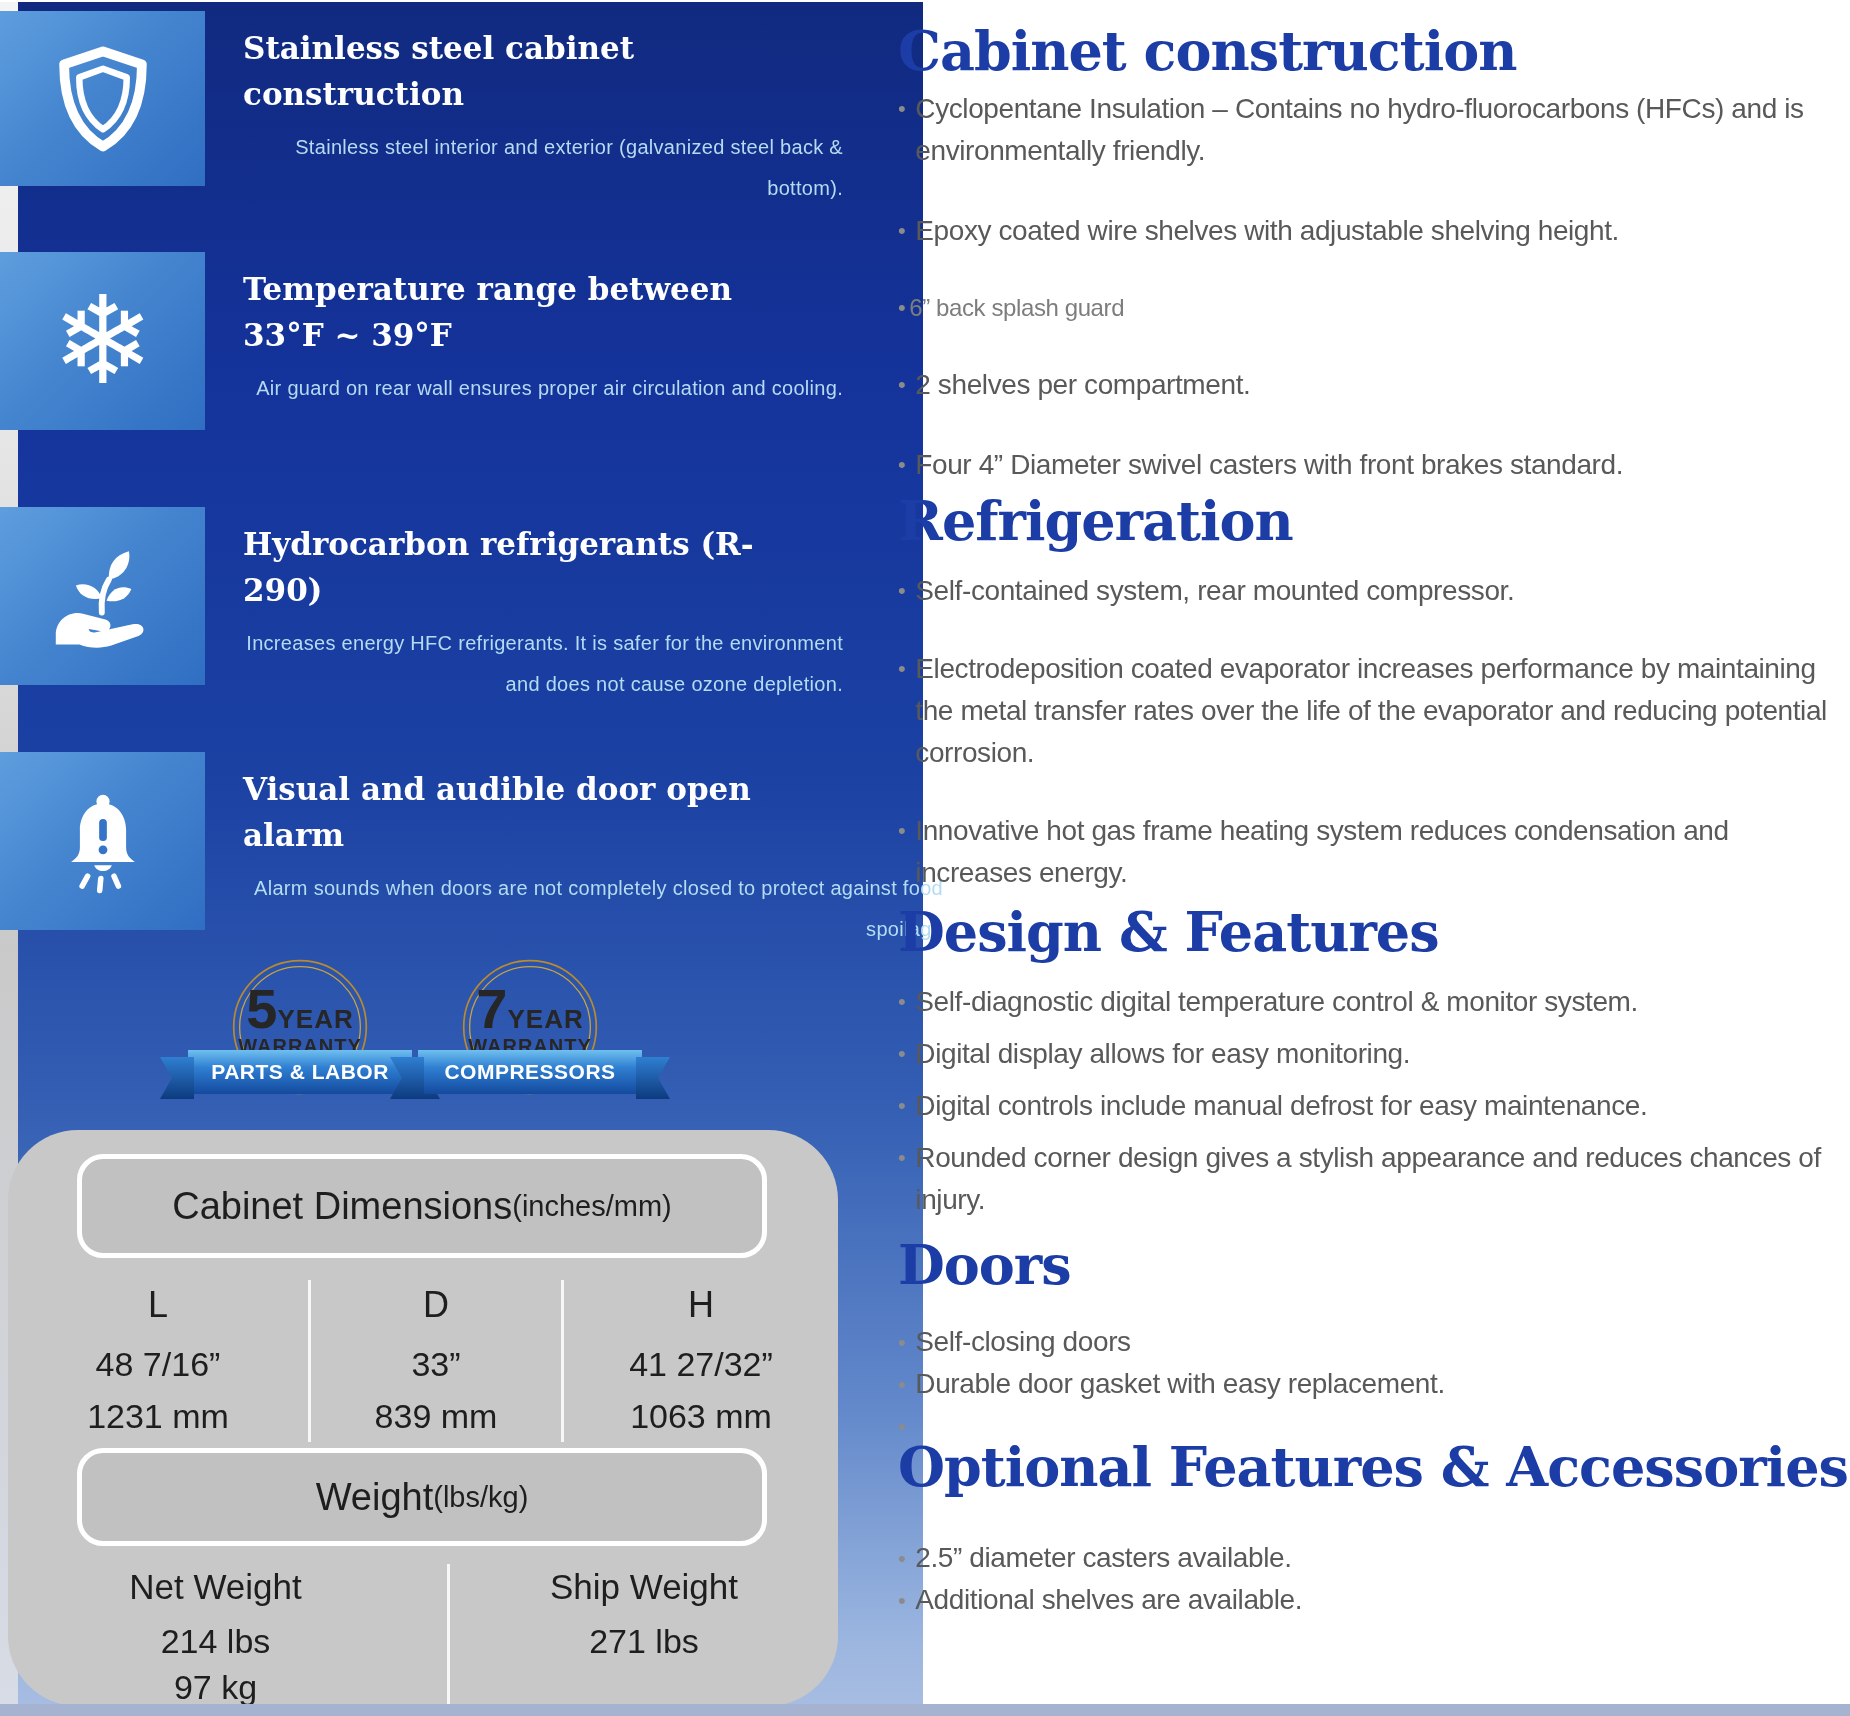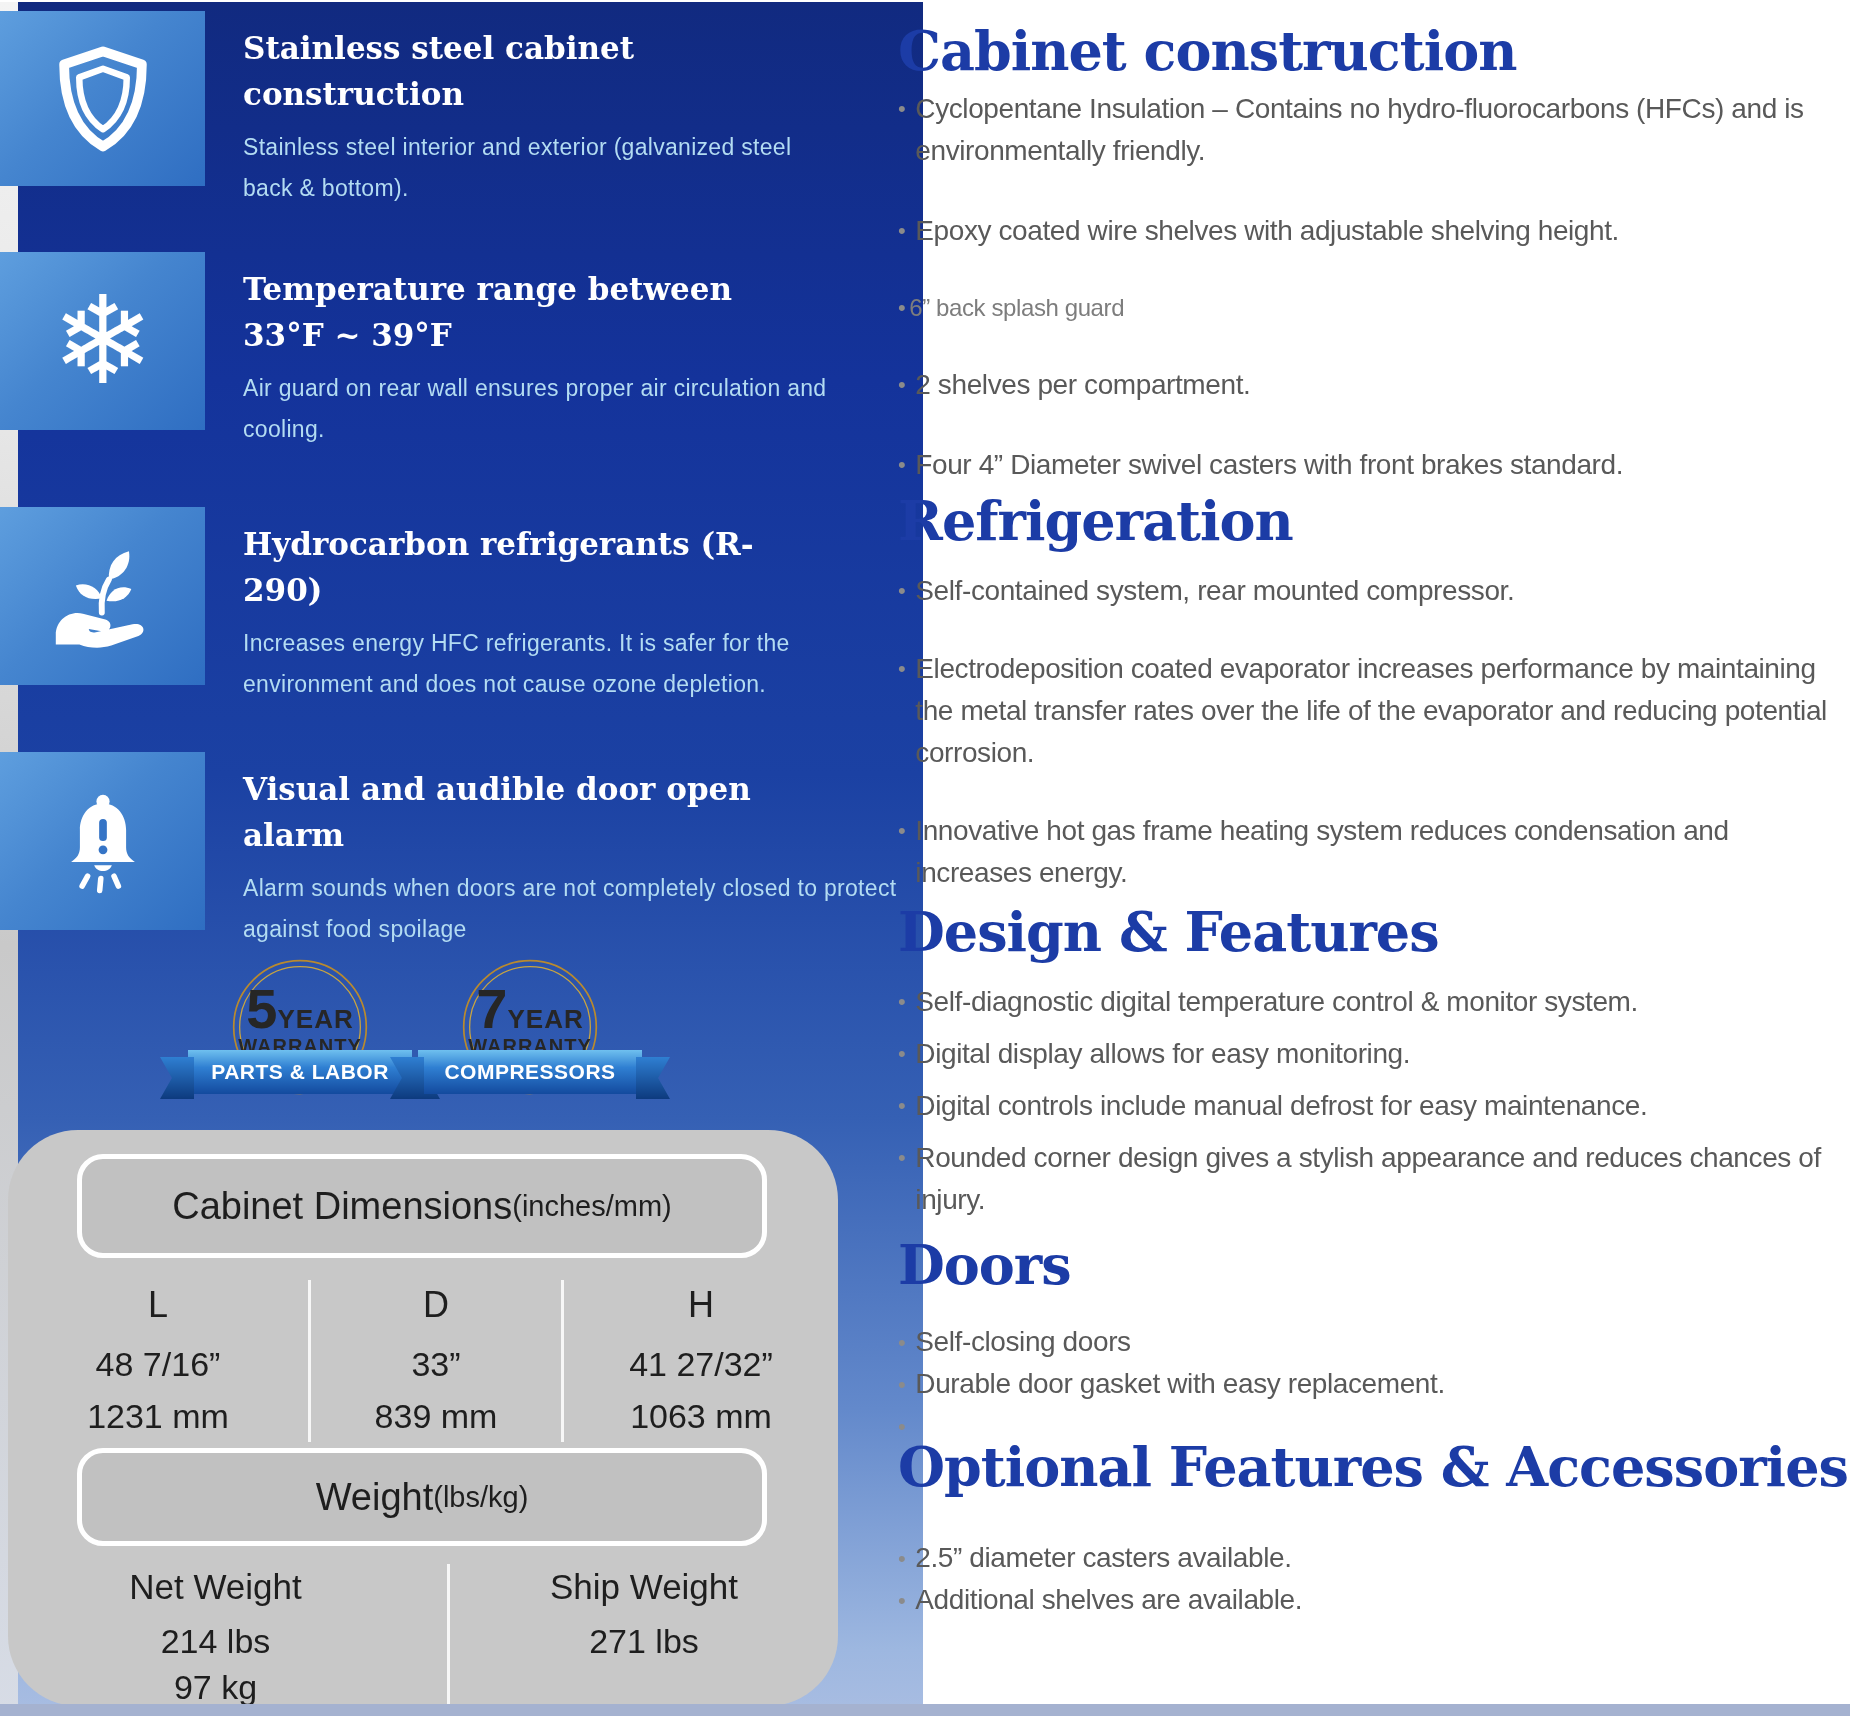--- a/index.html
+++ b/index.html
@@ -27,21 +27,21 @@
   .feature.f2{top:250px;}
   .feature.f3{top:505px;}
   .feature.f4{top:750px;}
   .ftext{position:absolute;left:243px;top:14px;width:600px;}
   .feature.f4 .ftext{width:700px;}
   .ftitle{
     font-family:"DejaVu Serif",serif;font-weight:bold;color:#ffffff;
     font-size:31px;line-height:46px;width:560px;
   }
   .fdesc{
-    margin-top:10px;color:#b3dcf2;font-size:23px;line-height:41px;letter-spacing:.3px;
+    margin-top:10px;color:#b3dcf2;font-size:20px;line-height:41px;letter-spacing:.3px;text-align:right;
   }
   .tile svg{display:block;}
   .snow-glyph{font-family:"DejaVu Sans",sans-serif;color:#fff;font-size:122px;line-height:1;}
   
   .badge{position:absolute;top:940px;width:200px;height:200px;}
   .badge.b1{left:200px;} .badge.b2{left:430px;}
   .badge .burst{position:absolute;left:15px;top:0;width:170px;height:170px;}
   .badge-text{
     position:absolute;left:0;top:42px;width:200px;text-align:center;color:#262626;
   }

